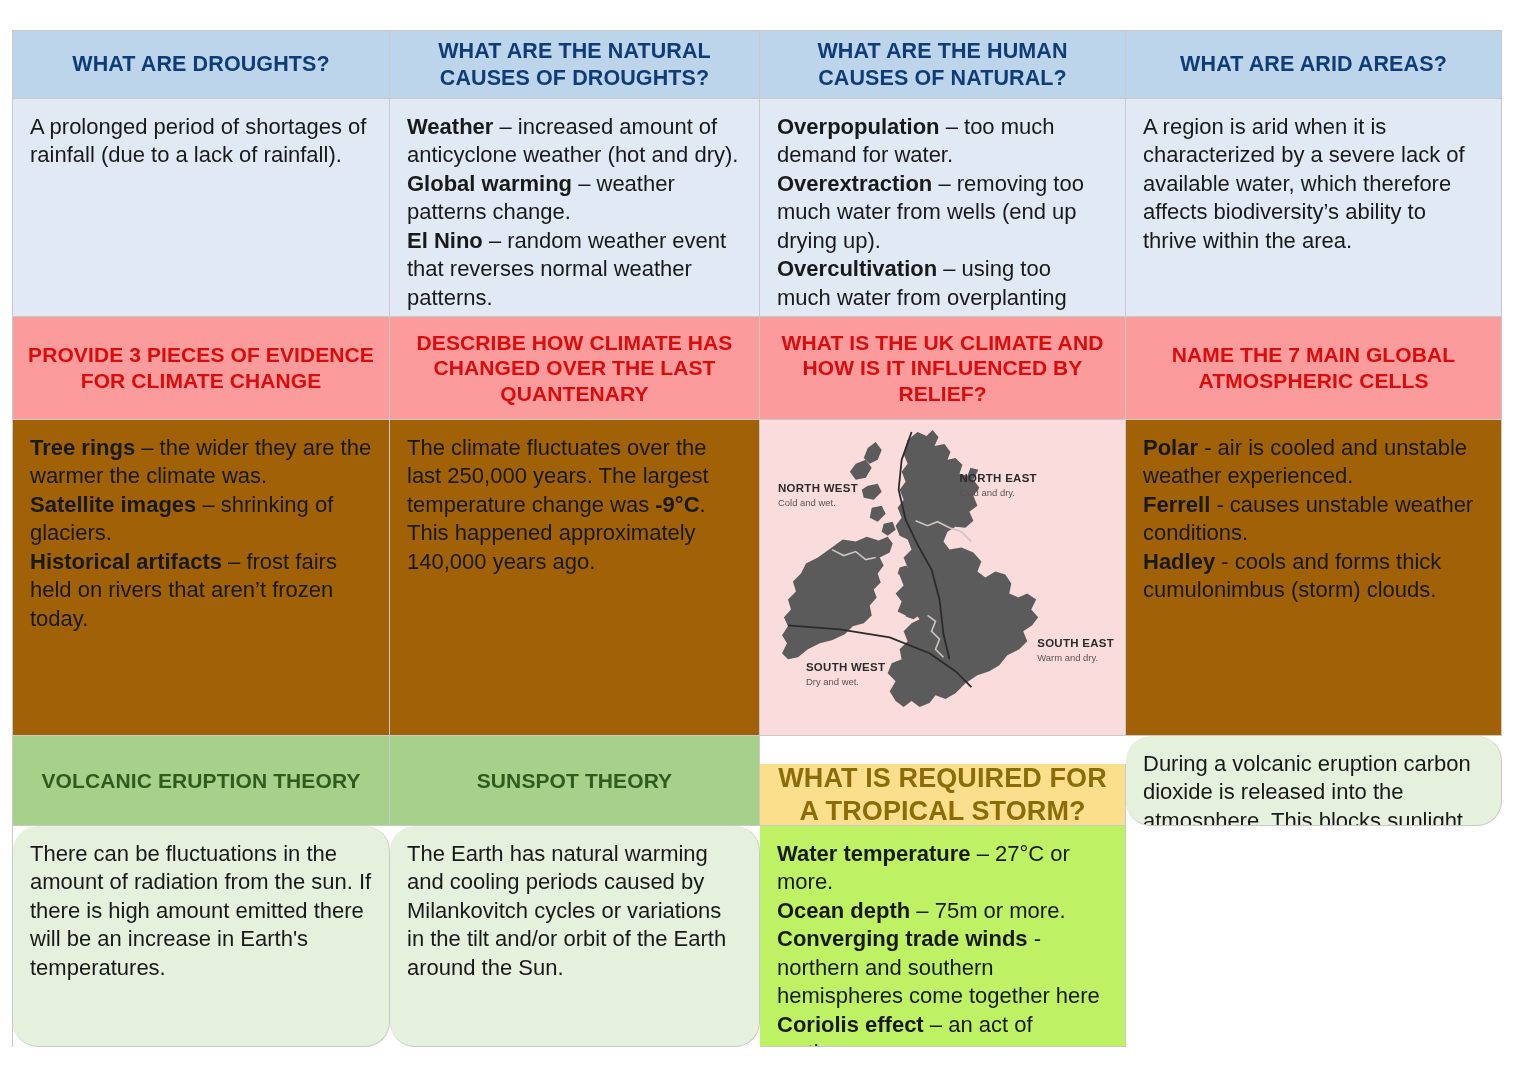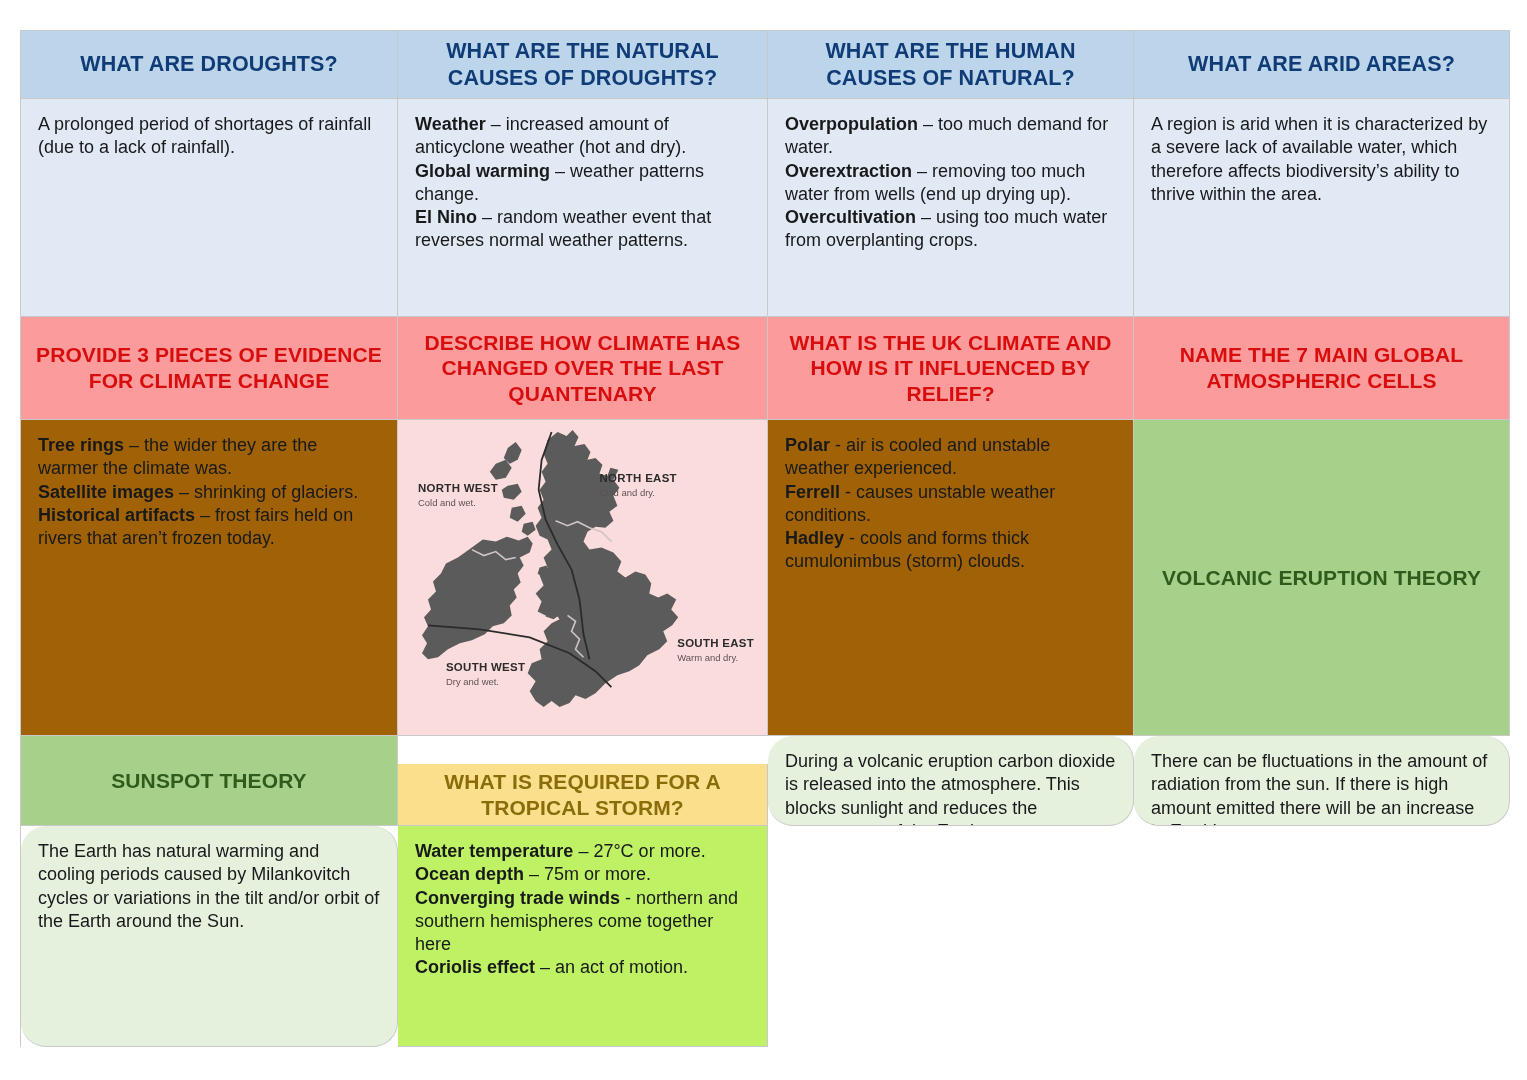--- a/index.html
+++ b/index.html
@@ -8,21 +8,21 @@
     background: #ffffff;
   }
   body {
     width: 1527px;
     height: 1080px;
     font-family: "Liberation Sans", sans-serif;
     overflow: hidden;
   }
   .sheet {
     position: absolute;
-    left: 20px;
+    left: 12px;
     top: 30px;
     width: 1489px;
     height: 1016px;
     display: grid;
     grid-template-columns: 377px 370px 366px 376px;
     grid-template-rows: 68px 218px 103px 316px 90px 221px;
     border-top: 1px solid #c9c9c9;
     border-left: 1px solid #c9c9c9;
   }
   .cell {
@@ -38,26 +38,26 @@
     justify-content: center;
     text-align: center;
     font-weight: bold;
     letter-spacing: 0.1px;
     line-height: 1.22;
     padding: 4px 14px;
   }
   .hdr-blue   { background: #bdd5ea; color: #0f3c77; font-size: 21.5px; }
   .hdr-red    { background: #fb9b9b; color: #d80d0d; font-size: 21px;  }
   .hdr-green  { background: #a7d18b; color: #2f5c1d; font-size: 21px; text-align: center;  }
-  .hdr-yellow { background: #fbdf8d; color: #8a6d09; font-size: 21px; margin-top: 28px;  }
+  .hdr-yellow { background: #fbdf8d; color: #8a6d09; font-size: 27px; margin-top: 28px;  }
 
   
   .body {
     padding: 14px 17px 20px 17px;
-    font-size: 18px;
+    font-size: 22px;
     line-height: 1.295;
     color: #18191a;
   }
   .bg-blue   { background: #e1eaf4; }
   .bg-red    { background: #a16207; }
   .bg-green  { background: #e5f0dd; border-radius: 25px; }
   .bg-yellow { background: #bef264; }
   .body b { font-weight: bold; }
 
   
@@ -107,20 +107,23 @@
 
   <div class="cell hdr hdr-red">PROVIDE 3 PIECES OF EVIDENCE FOR CLIMATE CHANGE</div>
   <div class="cell hdr hdr-red">DESCRIBE HOW CLIMATE HAS CHANGED OVER THE LAST QUANTENARY</div>
   <div class="cell hdr hdr-red">WHAT IS THE UK CLIMATE AND HOW IS IT INFLUENCED BY RELIEF?</div>
   <div class="cell hdr hdr-red">NAME THE 7 MAIN GLOBAL ATMOSPHERIC CELLS</div>
 
   <div class="cell body bg-red">
     <b>Tree rings</b><span> – the wider they are the warmer the climate was.</span><br>
     <b>Satellite images</b><span> – shrinking of glaciers.</span><br>
     <b>Historical artifacts</b><span> – frost fairs held on rivers that aren’t frozen today.</span>
+  </div>
+  <div class="cell body bg-red">
+    <span>The climate fluctuates over the last 250,000 years. The largest temperature change was </span><b>-9°C</b><span>. This happened approximately 140,000 years ago.</span>
   </div>
 
   <div class="cell mapcell">
     <svg viewBox="0 0 366 316" preserveAspectRatio="xMidYMid meet">
 
       <path fill="#5b5b5b" d="M72 128 L83 120 L96 122 L107 117 L119 121 L128 117 L133 124 L130 133 L120 138
            L124 146 L118 154 L121 163 L114 170 L117 178 L110 186 L112 196 L104 204
            L93 207 L85 215 L72 221 L60 224 L48 230 L38 238 L28 240 L22 234 L27 224
            L22 216 L28 207 L24 198 L31 190 L28 180 L36 172 L33 162 L41 154 L46 144
            L58 138 Z"></path>

